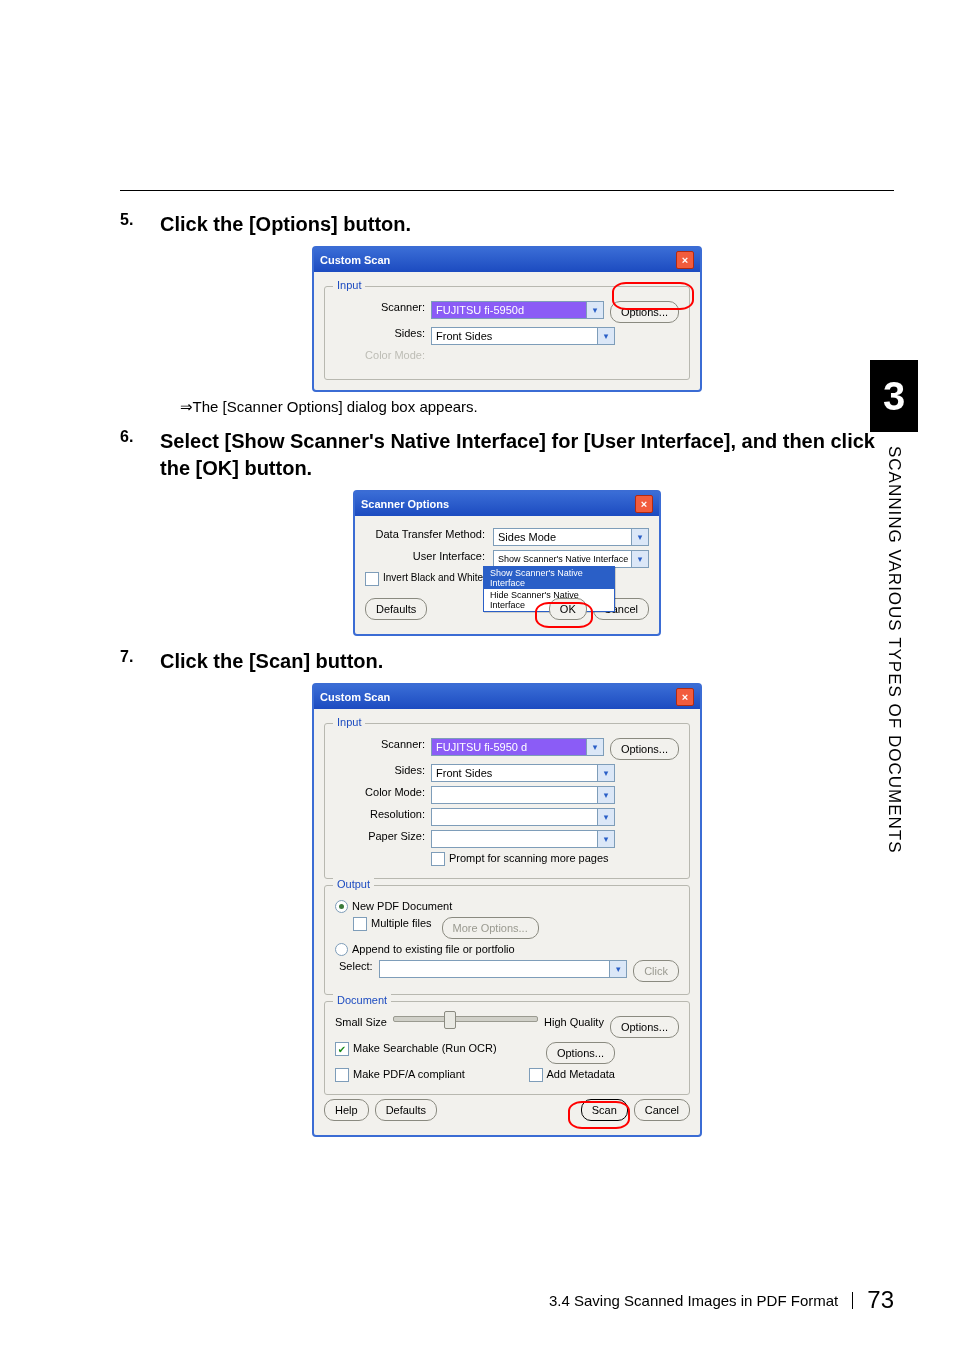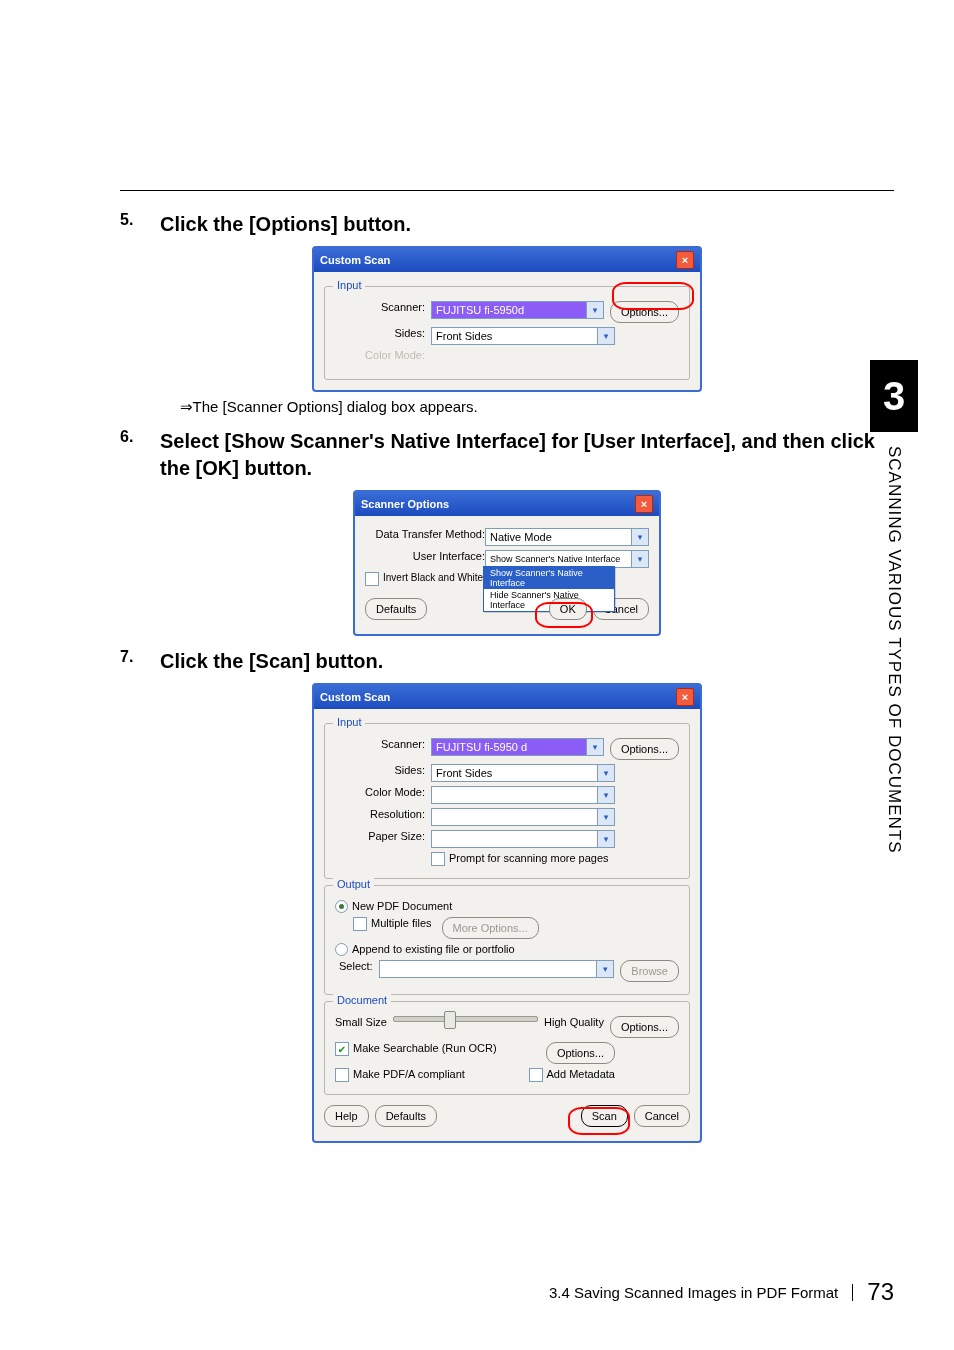--- a/index.html
+++ b/index.html
@@ -12,38 +12,38 @@
   .arrow-line .arr{font-family:serif}
   .figwrap{display:flex;justify-content:center;margin:8px 0 4px 0}
   .dlg{border:2px solid #3b6cd4;border-radius:4px;background:#f2f1ed;font-size:11px;color:#000;box-sizing:border-box}
   .dlg .titlebar{background:linear-gradient(#3a6dd6,#1c4bc0);color:#fff;font-weight:bold;padding:3px 6px;display:flex;justify-content:space-between;align-items:center}
   .closebox{width:16px;height:16px;background:#f25c3d;border:1px solid #b02a12;color:#fff;display:flex;align-items:center;justify-content:center;font-size:11px;line-height:1;border-radius:2px}
   .body{padding:8px 10px 10px 10px}
   .grp{border:1px solid #b8b8b0;border-radius:3px;padding:10px 10px 8px 10px;position:relative;margin-top:6px}
   .grp>.legend{position:absolute;top:-8px;left:8px;background:#f2f1ed;padding:0 4px;color:#1c4bc0;font-size:11px}
   .row{display:flex;align-items:flex-start;margin:4px 0}
   .lbl{width:90px;text-align:right;padding-right:6px;color:#000}
-  .lbl2{width:120px;text-align:right;padding-right:0}
+  .lbl2{width:120px;text-align:right;padding-right:8px}
   .sel,.txt{border:1px solid #7e9db9;background:#fff;height:18px;box-sizing:border-box;padding:1px 18px 1px 4px;position:relative;flex:1;font-size:11px;display:flex;align-items:center}
   .sel.blue{background:#8b5cf6;color:#fff}
   .sel .caret{position:absolute;right:0;top:0;bottom:0;width:16px;background:#dbe7f7;border-left:1px solid #7e9db9;display:flex;align-items:center;justify-content:center;color:#2a5fc7;font-size:9px}
   .btn{border:1px solid #8a8a80;background:#f2f1ed;height:20px;padding:0 10px;font-size:11px;display:flex;align-items:center;border-radius:10px;margin-left:6px;white-space:nowrap}
   .ring{position:absolute;border:2px solid #f00;border-radius:14px/10px;pointer-events:none}
   .chk{width:12px;height:12px;border:1px solid #7e9db9;background:#fff;margin-right:4px;display:inline-flex;align-items:center;justify-content:center;font-size:10px;color:#1a8a1a}
   .rad{width:11px;height:11px;border:1px solid #7e9db9;border-radius:50%;background:#fff;margin-right:4px;display:inline-flex;align-items:center;justify-content:center}
   .rad .dot{width:5px;height:5px;border-radius:50%;background:#3a7a3a}
   .dd-open{position:absolute;border:1px solid #2a5fc7;background:#fff;font-size:11px;box-shadow:1px 1px 0 rgba(0,0,0,.15)}
   .dd-open .opt{padding:1px 6px}
   .dd-open .opt.hl{background:#2a5fc7;color:#fff}
   .slider{height:4px;background:#d0d0c8;border:1px solid #9a9a90;border-radius:2px;flex:1;position:relative;margin:0 6px}
   .slider .thumb{position:absolute;top:-6px;left:35%;width:10px;height:16px;background:#e9e9e3;border:1px solid #8a8a80;border-radius:2px}
   .sidebar{position:absolute;right:36px;top:360px;display:flex;flex-direction:column;align-items:center}
   .tab{background:#000;color:#fff;font-size:40px;font-weight:bold;width:48px;height:72px;display:flex;align-items:center;justify-content:center}
   .vtxt{writing-mode:vertical-rl;font-size:17px;letter-spacing:1px;margin-top:14px}
-  .footer{position:absolute;bottom:44px;right:60px;left:120px;display:flex;justify-content:flex-end;align-items:center;font-size:15px}
+  .footer{position:absolute;bottom:36px;right:60px;left:120px;display:flex;justify-content:flex-end;align-items:center;font-size:15px}
   .footer .sec{padding-right:14px;border-right:1px solid #000;margin-right:14px}
   .footer .pg{font-size:24px}
   .small-input{border:1px solid #7e9db9;background:#fff;height:16px;width:46px;margin:0 4px}
   .muted{color:#9a9a90}
 </style>
 </head>
 <body>
 
 <div class="page">
   <div class="rule"></div>
@@ -99,21 +99,21 @@
   <div class="figwrap">
     <div class="dlg" style="width:308px;position:relative">
       <div class="titlebar">
         <span>Scanner Options</span>
         <span class="closebox">×</span>
       </div>
       <div class="body" style="position:relative">
         <div class="row">
           <span class="lbl2">Data Transfer Method:</span>
           <div class="sel">
-            <span>Native Mode</span>
+            <span>Sides Mode</span>
             <span class="caret">▾</span>
           </div>
         </div>
         <div class="row">
           <span class="lbl2">User Interface:</span>
           <div class="sel" style="font-size:9px">
             <span>Show Scanner's Native Interface</span>
             <span class="caret">▾</span>
           </div>
         </div>
@@ -221,21 +221,21 @@
           <div class="row">
             <span class="rad"></span>
             <span>Append to existing file or portfolio</span>
           </div>
           <div class="row">
             <span style="width:40px;padding-left:4px">Select:</span>
             <div class="sel muted">
                 <span class="caret">▾</span>
               </div>
             <div class="btn muted">
-                <span>Browse</span>
+                <span>Click</span>
               </div>
           </div>
         </div>
 
         <div class="grp">
           <span class="legend">Document</span>
           <div class="row">
             <span>Small Size</span>
             <div class="slider">
                 <div class="thumb"></div>
@@ -257,21 +257,21 @@
           <div class="row">
             <span class="chk"></span>
             <span>Make PDF/A compliant</span>
             <div style="flex:1"></div>
             <span class="chk"></span>
             <span>Add Metadata</span>
             <div style="width:64px"></div>
           </div>
         </div>
 
-        <div class="row" style="margin-top:10px">
+        <div class="row" style="margin-top:4px">
           <div class="btn" style="margin-left:0">
               <span>Help</span>
             </div>
           <div class="btn">
               <span>Defaults</span>
             </div>
           <div style="flex:1"></div>
           <div class="btn" style="border:1px solid #000">
               <span>Scan</span>
             </div>

